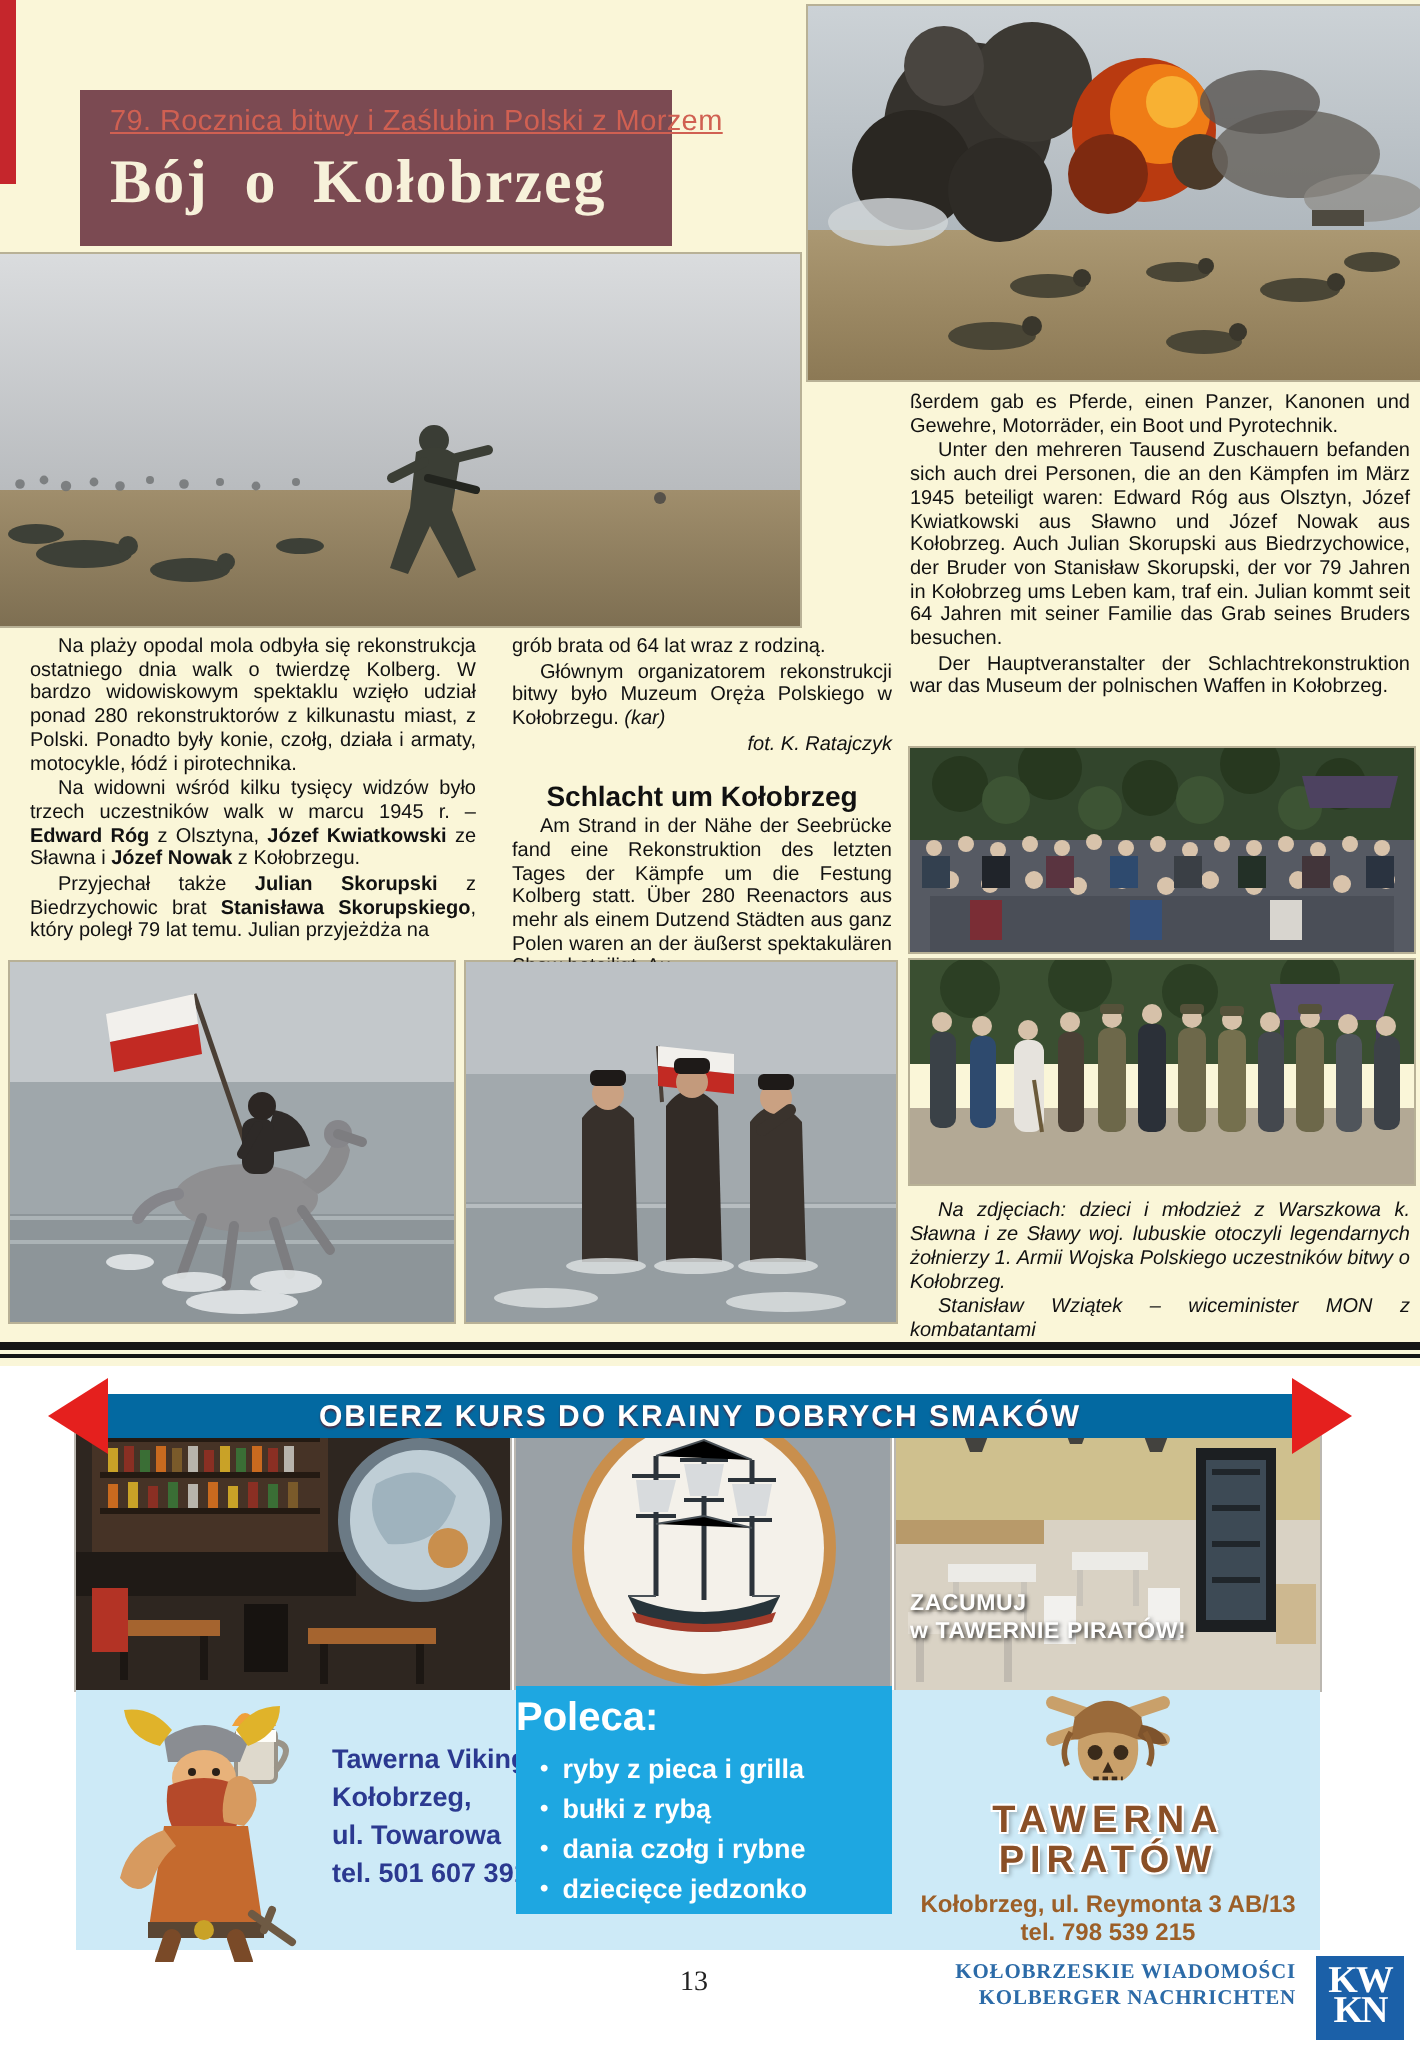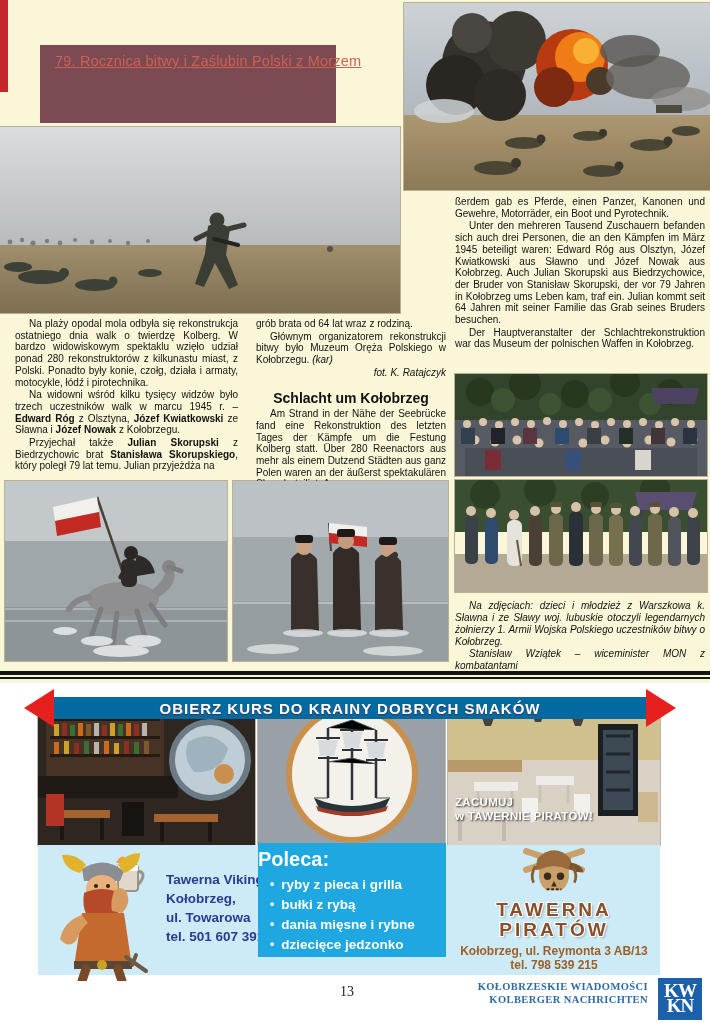--- a/index.html
+++ b/index.html
@@ -79,20 +79,21 @@
 </style>
 </head>
 <body>
 
 <div id="page">
   <div class="abs" id="article-bg"></div>
   <div class="abs" id="red-strip"></div>
 
   <div class="abs" id="masthead">
     <div id="kicker">79. Rocznica bitwy i Zaślubin Polski z Morzem</div>
+    <div id="main-title">Bój o Kołobrzeg</div>
   </div>
 
   <svg class="abs ph" id="battle-photo" viewBox="0 0 400 186">
     <defs>
       <linearGradient id="fogG" x1="0" y1="0" x2="0" y2="1">
         <stop offset="0" stop-color="#dadcde"></stop>
           <stop offset="1" stop-color="#b7babd"></stop>
       </linearGradient>
       <linearGradient id="sandG" x1="0" y1="0" x2="0" y2="1">
         <stop offset="0" stop-color="#a08e6c"></stop>
@@ -511,21 +512,21 @@
     <div>Kołobrzeg,</div>
     <div>ul. Towarowa</div>
     <div>tel. 501 607 391</div>
   </div>
 
   <div class="abs" id="menu-box">
     <div id="menu-title">Poleca:</div>
     <ul id="menu-list">
       <li>ryby z pieca i grilla</li>
       <li>bułki z rybą</li>
-      <li>dania mięsne i rybne</li>
+      <li>dania czołg i rybne</li>
       <li>dziecięce jedzonko</li>
     </ul>
   </div>
 
   <div class="abs" id="pirate-block">
     <svg id="pirate-skull" viewBox="0 0 80 62">
       <path d="M10 34 L70 14 M10 14 L70 34" stroke="#c9a06a" stroke-width="7" stroke-linecap="round"></path>
       <path d="M22 22 q18 -18 36 0 l2 12 l-40 0 z" fill="#9a6a3a"></path>
       <path d="M58 26 q12 2 14 10 q-10 2 -16 -4 z" fill="#7e532c"></path>
       <path d="M24 34 q16 -8 32 0 q2 16 -8 22 l-16 0 q-10 -6 -8 -22 z" fill="#c9a06a"></path>

